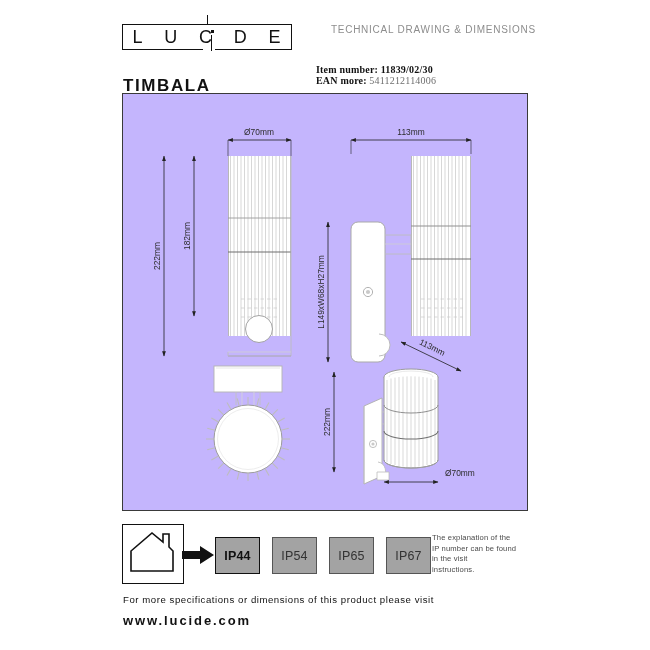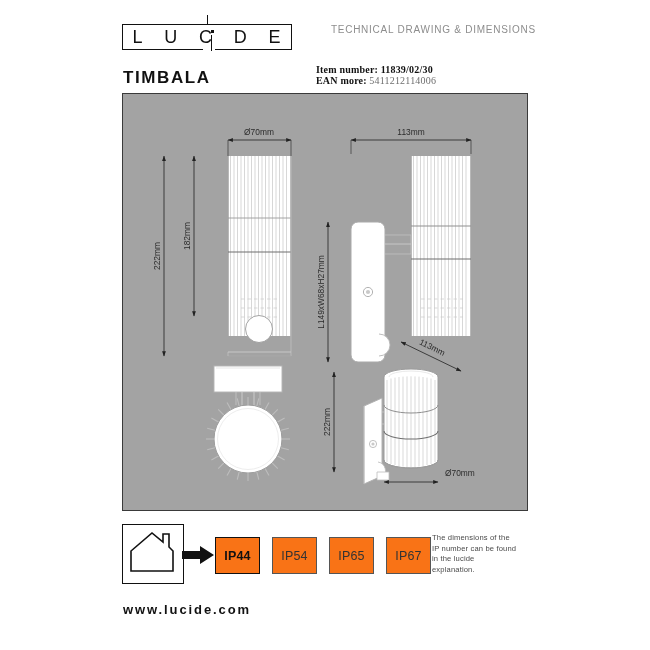--- a/index.html
+++ b/index.html
@@ -100,21 +100,21 @@
     right: 114px;
     top: 24px;
     font-size: 10px;
     letter-spacing: 0.75px;
     color: #8d8d8d;
     white-space: nowrap;
   }
   .product-title {
     position: absolute;
     left: 123px;
-    top: 68px;
+    top: 76px;
     font-size: 17px;
     font-weight: bold;
     letter-spacing: 1.6px;
     color: #111;
   }
   .meta {
     position: absolute;
     left: 316px;
     top: 64px;
     font-size: 10px;
@@ -128,21 +128,21 @@
 
   
   .frame {
     position: absolute;
     left: 122px;
     top: 93px;
     width: 406px;
     height: 418px;
     border: 1.1px solid #3a3a3a;
     box-sizing: border-box;
-    background: #a3a3a3;
+    background: #c4b5fd;
   }
   .frame-inner { position: absolute; left:0; top:0; width:100%; height:100%; }
 
   
   .ip-row {
     position: absolute;
     left: 122px;
     top: 524px;
     width: 410px;
     height: 62px;
@@ -173,21 +173,21 @@
     width: 45px;
     height: 37px;
     border: 1.2px solid #555;
     box-sizing: border-box;
     display: flex;
     align-items: center;
     justify-content: center;
     font-size: 12.5px;
     color: #333;
     letter-spacing: 0.2px;
-    background: #f97316;
+    background: #a3a3a3;
   }
   .ip-box.active {
     border-color: #111;
     color: #111;
     font-weight: 600;
   }
   .ip-note {
     position: absolute;
     left: 310px;
     top: 9px;
@@ -517,24 +517,25 @@
     </div>
 
     <div class="ip-boxes">
       <div class="ip-box active">IP44</div>
       <div class="ip-box">IP54</div>
       <div class="ip-box">IP65</div>
       <div class="ip-box">IP67</div>
     </div>
 
     <div class="ip-note">
-      <div>The dimensions of the</div>
+      <div>The explanation of the</div>
       <div>IP number can be found</div>
-      <div>in the lucide</div>
-      <div>explanation.</div>
+      <div>in the visit</div>
+      <div>instructions.</div>
     </div>
   </div>
 
   <div class="footer">
+    <div class="footer-line1">For more specifications or dimensions of this product please visit</div>
     <div class="footer-line2">www.lucide.com</div>
   </div>
 
 </div>
 
 </body></html>

